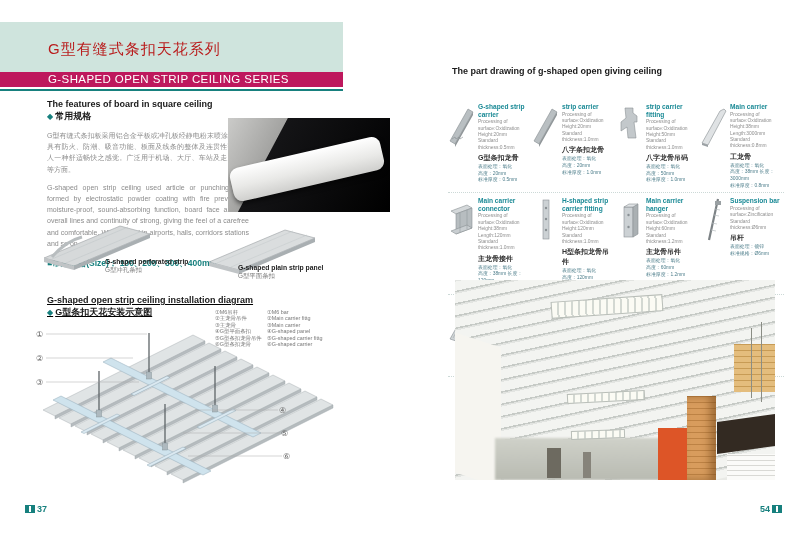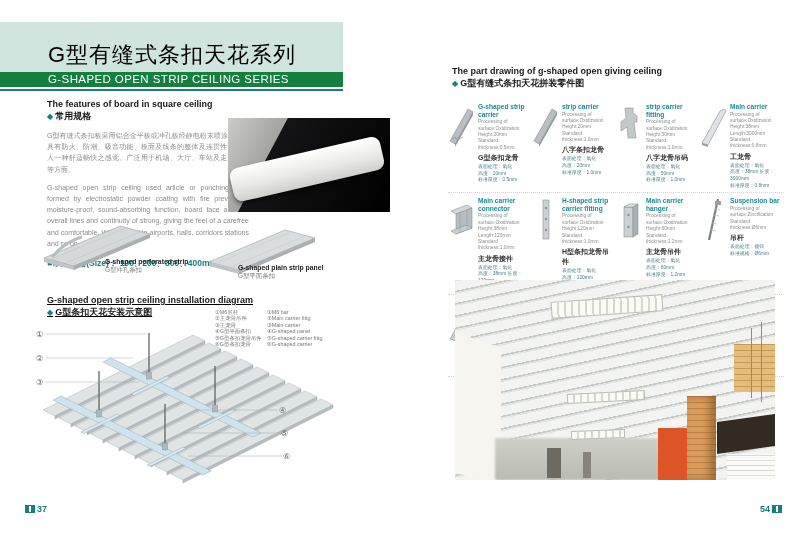--- a/index.html
+++ b/index.html
@@ -1,22 +1,22 @@
 <!DOCTYPE html>
 <html><head>
 <meta charset="utf-8">
 <style>
   html,body{margin:0;padding:0;}
   body{width:800px;height:534px;position:relative;background:#ffffff;
        font-family:"Liberation Sans","DejaVu Sans",sans-serif;overflow:hidden;}
   .abs{position:absolute;}
   
   .band-green{left:0;top:22px;width:343px;height:50px;background:#cfe4dd;}
-  .title-cn{left:48px;top:40px;width:290px;font-size:22px;color:#000000;letter-spacing:1px;}
-  .band-teal{left:0;top:72px;width:343px;height:15px;background:#15803d;color:#fff;
+  .title-cn{left:48px;top:40px;width:290px;font-size:15px;color:#b91c1c;letter-spacing:1px;}
+  .band-teal{left:0;top:72px;width:343px;height:15px;background:#be185d;color:#fff;
              font-size:11.5px;line-height:15px;padding-left:48px;box-sizing:border-box;letter-spacing:.4px;}
   .band-rule{left:0;top:89px;width:343px;height:1.5px;background:#17807e;}
   
   .features{left:47px;top:99px;width:202px;}
   .h-en{font-size:9px;font-weight:bold;color:#1a1a1a;}
   .h-cn{font-size:9px;font-weight:bold;color:#1a1a1a;margin-top:1px;}
   .diamond{color:#17807e;font-size:8px;margin-right:2px;}
   .para{font-size:7px;color:#8b8b8b;line-height:1.6;text-align:justify;margin-top:7px;}
   .size-line{margin-top:9px;font-size:8.5px;font-weight:bold;color:#17807e;}
   
@@ -225,23 +225,20 @@
   </g>
 </svg>
 
 <div class="abs pgnum pg-left">
   <span class="ft-ico"></span>
   <span>37</span>
 </div>
 
 <div class="abs rp-head">
   <div class="h-en">The part drawing of g-shaped open giving ceiling</div>
-  <div class="h-cn">
-    <span class="diamond">◆</span><span>G型有缝式条扣天花拼装零件图</span>
-  </div>
 </div>
 
 <div class="abs parts-grid">
 
   <div class="parts-row">
     <div class="part">
       <svg class="part-icon" viewBox="0 0 27 45">
         <polygon points="2,38 20,6 25,9 7,41" fill="#b9bfc2" stroke="#878d90" stroke-width="0.6"></polygon>
         <polygon points="7,41 25,9 25,12 7,44" fill="#8f9598"></polygon>
         <path d="M4,36 l3,-2 1,2 3,-2 1,2 3,-2" stroke="#878d90" stroke-width="0.6" fill="none"></path>

